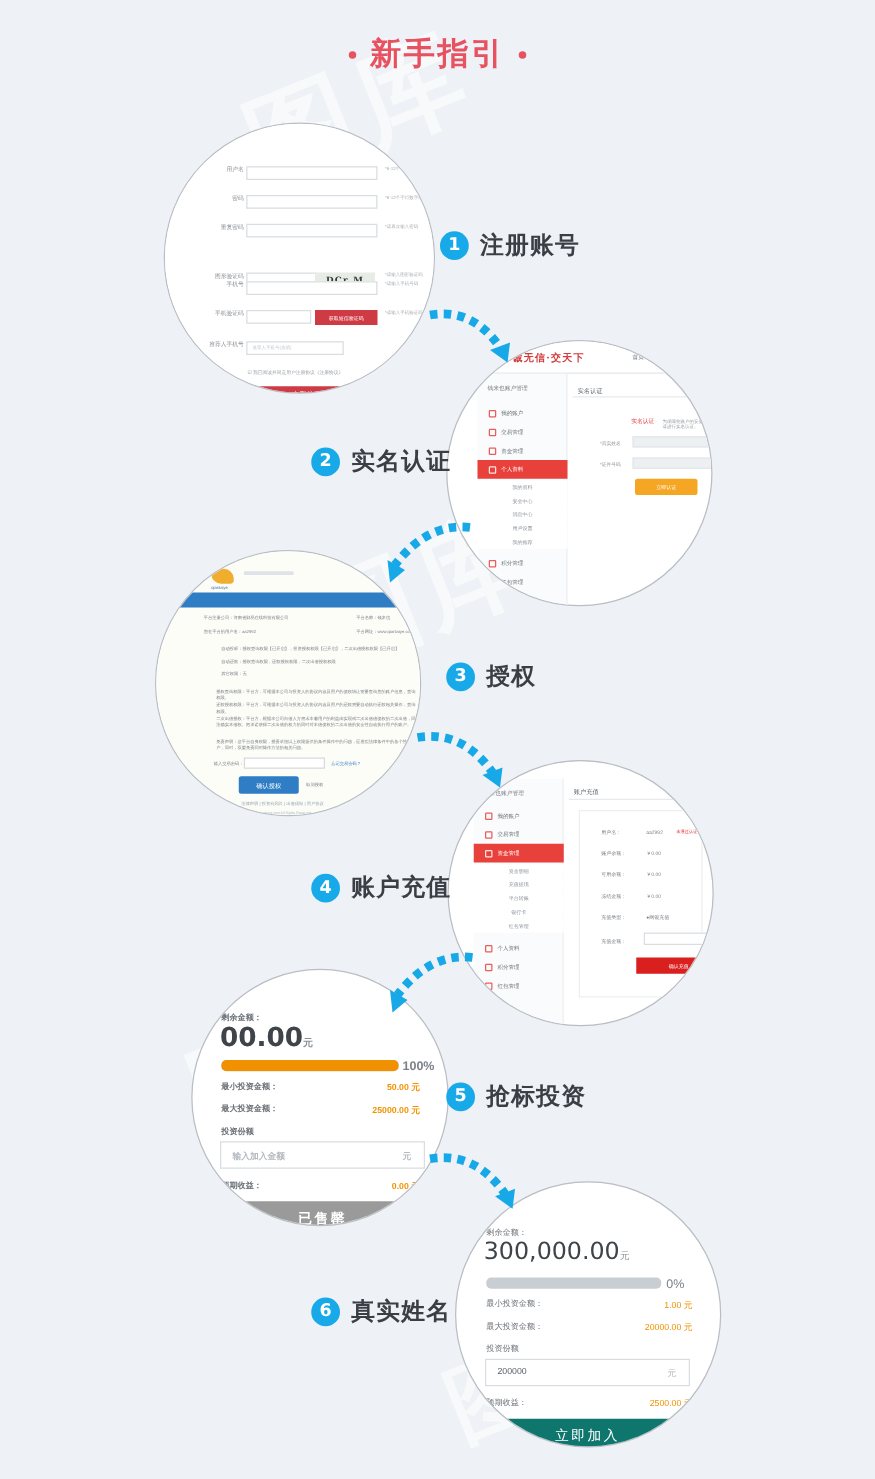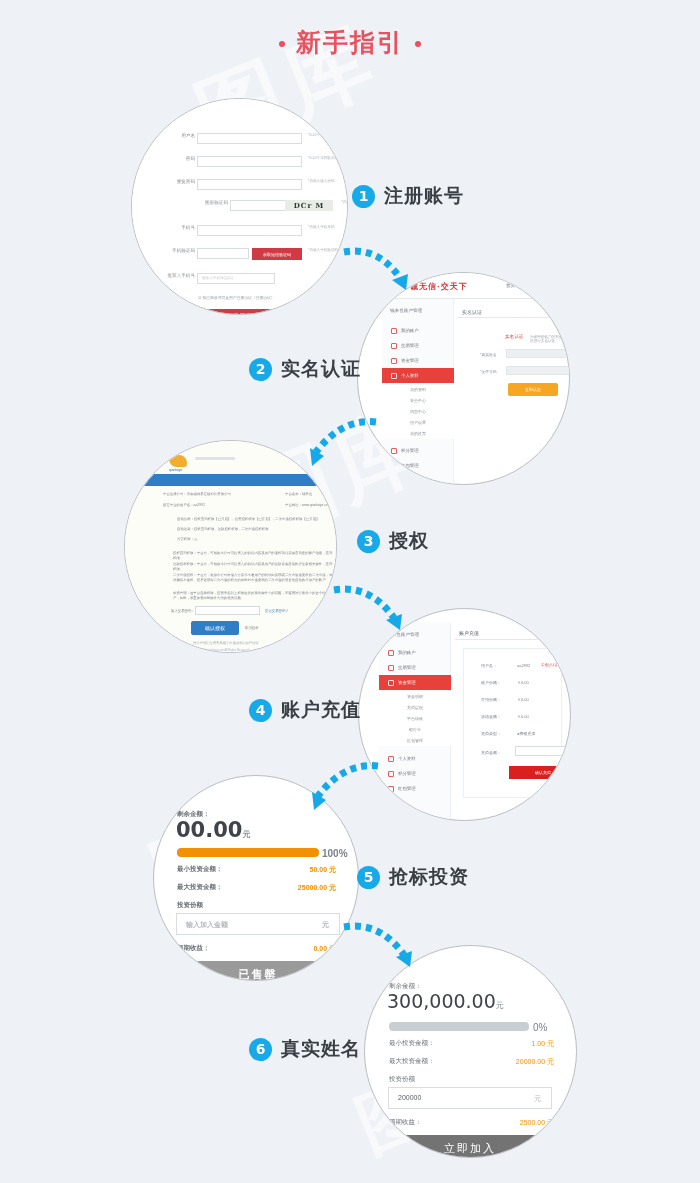--- a/index.html
+++ b/index.html
@@ -126,21 +126,21 @@
   .inv-fill { height:100%; background:#f29100; border-radius:4px; }
   .inv-pct { position:absolute; font-size:10px; color:#7b8187; }
   .inv-val { position:absolute; font-size:7px; color:#f29100; white-space:nowrap; }
   .inv-inp { position:absolute; height:22px; border:1px solid #d9dde1; background:#fff; }
   .inv-ph { position:absolute; font-size:7px; color:#b4b9be; }
   .inv-unit { position:absolute; font-size:7px; color:#b4b9be; }
   .inv-btn { position:absolute; height:27px; display:flex; align-items:center; justify-content:center;
              color:#fff; font-size:11px; letter-spacing:2px;
              font-family:"DejaVu Sans", sans-serif; }
   .inv-btn.gray { background:#9a9a9a; }
-  .inv-btn.red { background:#737373; }
+  .inv-btn.red { background:#0f766e; }
 </style>
 </head>
 <body>
 
 <div id="page">
 
   <div class="wm wm1">图库</div>
   <div class="wm wm2">图库</div>
   <div class="wm wm3">图库</div>
   <div class="wm wm4">图库</div>
@@ -190,21 +190,21 @@
         <span class="s1-inp"></span>
         <span class="s1-hint">*6-12个字符数字或字母</span>
       </div>
 
       <div class="s1-row" style="top:80px;">
         <span class="s1-lab">重复密码</span>
         <span class="s1-inp"></span>
         <span class="s1-hint">*请再次输入密码</span>
       </div>
 
-      <div class="s1-row" style="top:101px;margin-left:33px;">
+      <div class="s1-row" style="top:119px;">
         <span class="s1-lab">图形验证码</span>
         <span class="s1-inp" style="width:56px;"></span>
         <span class="s1-cap">DCr M</span>
         <span class="s1-hint">*请输入图形验证码</span>
       </div>
 
       <div class="s1-row" style="top:126px;">
         <span class="s1-lab">手机号</span>
         <span class="s1-inp"></span>
         <span class="s1-hint">*请输入手机号码</span>

